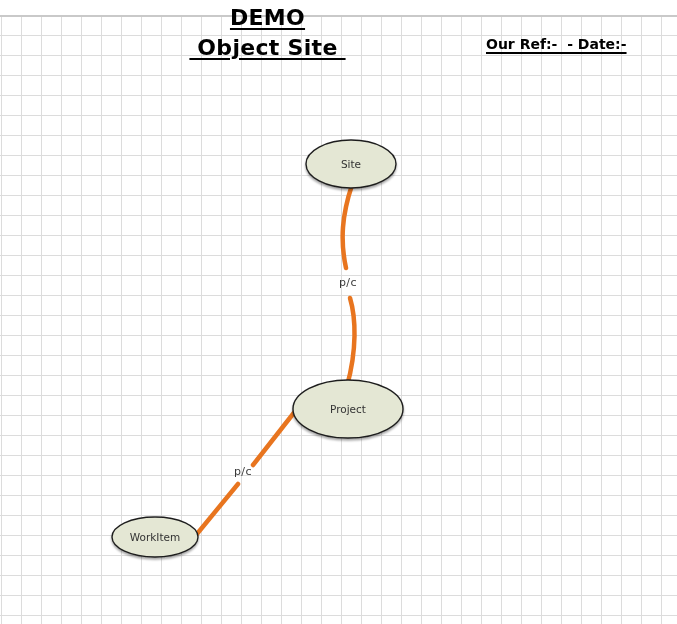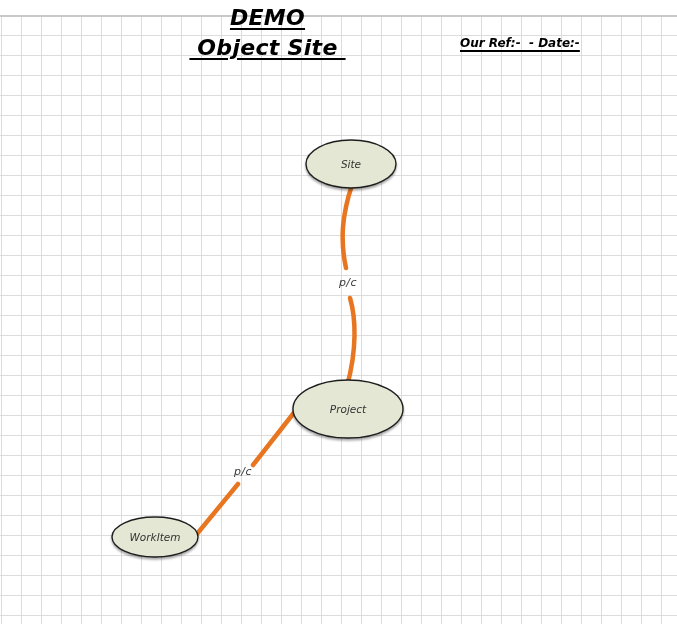--- a/index.html
+++ b/index.html
@@ -3,21 +3,20 @@
 <meta charset="utf-8">
 <style>
   html, body { margin: 0; padding: 0; background: #ffffff; }
   .canvas {
     position: relative;
     width: 677px;
     height: 624px;
     overflow: hidden;
     background: #ffffff;
     font-family: "DejaVu Sans", "Liberation Sans", sans-serif;
-    font-style: italic;
     --grid-line: #dcdcdc;
   }
   .grid-bg {
     position: absolute;
     inset: 0;
     background-image:
       linear-gradient(to right, var(--grid-line) 1px, transparent 1px),
       linear-gradient(to bottom, var(--grid-line) 1px, transparent 1px);
     background-size: 20px 20px;
     background-position: 1px 15px;
@@ -42,22 +41,22 @@
     font-weight: bold;
     line-height: 30px;
     text-decoration: underline;
     text-decoration-thickness: 2px;
     text-underline-offset: 3px;
     letter-spacing: 0.3px;
     white-space: pre;
   }
   .ref-label {
     position: absolute;
-    left: 460px; top: 36px;
-    font-size: 12px;
+    left: 486px; top: 36px;
+    font-size: 14px;
     font-weight: bold;
     color: #000000;
     text-decoration: underline;
     text-decoration-thickness: 2px;
     text-underline-offset: 3px;
     white-space: pre;
     z-index: 3;
   }
   svg.diagram {
     position: absolute;

